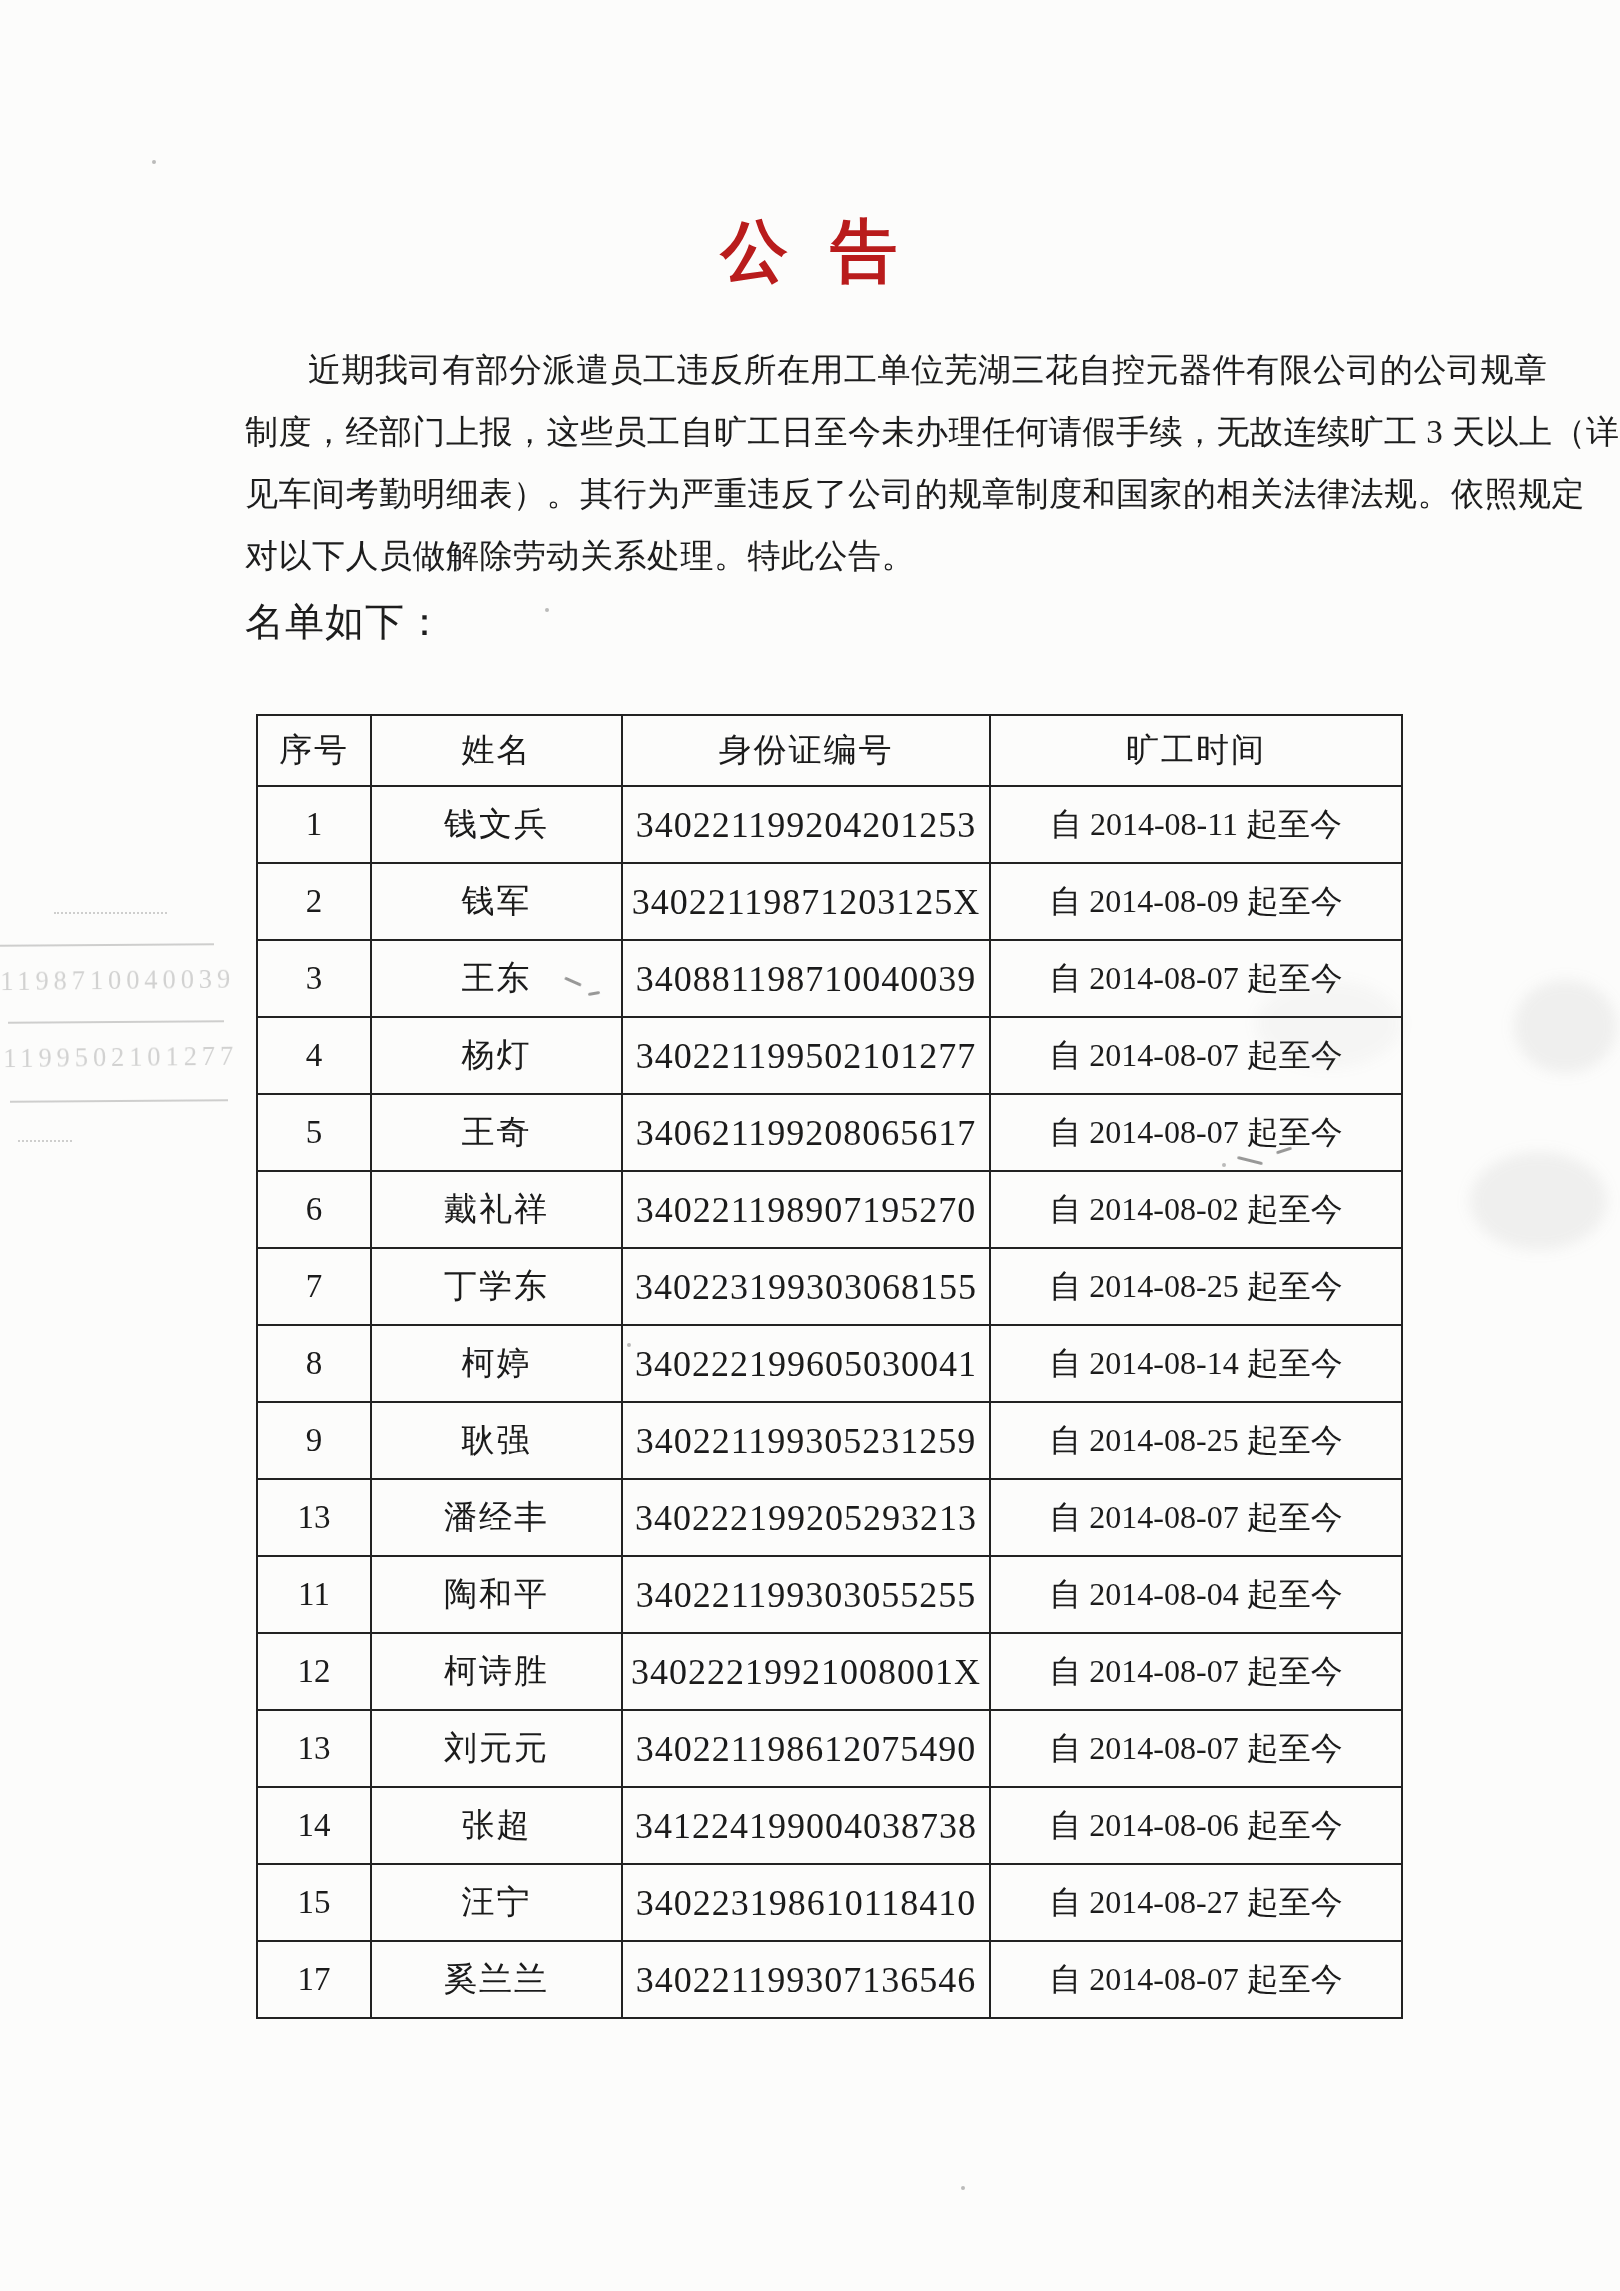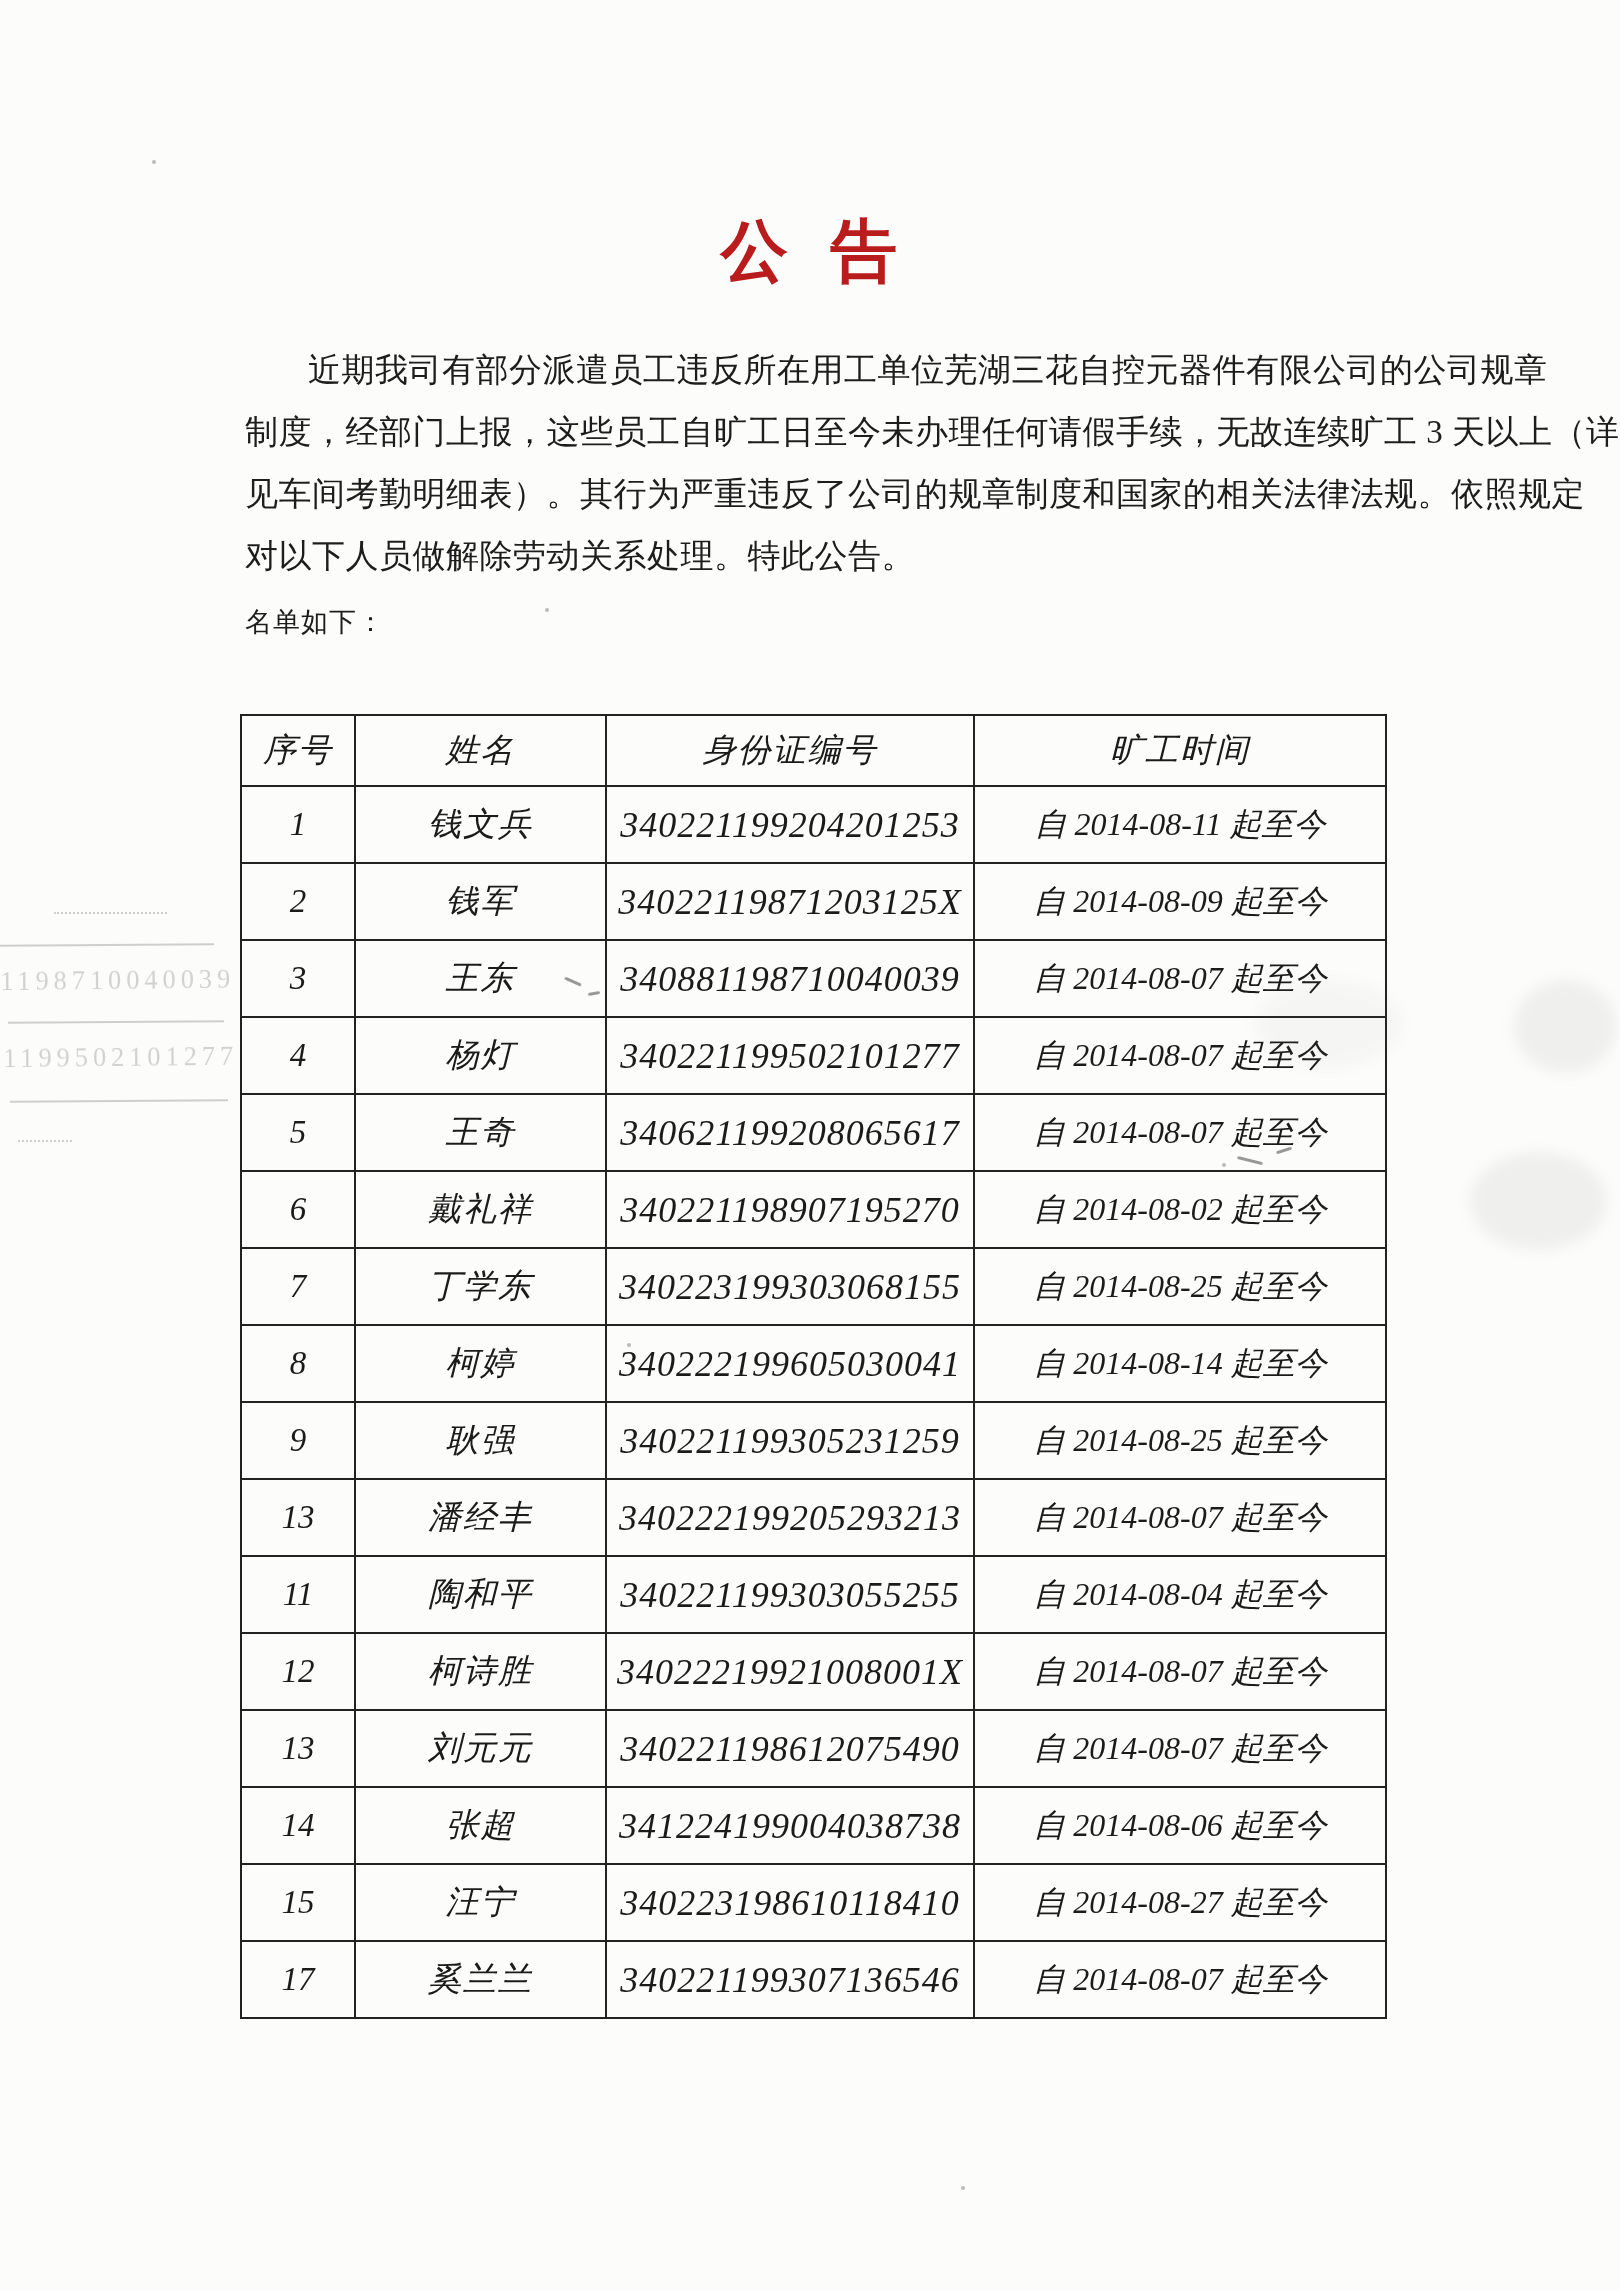--- a/index.html
+++ b/index.html
@@ -11,27 +11,26 @@
   }
   .title{
     position:absolute;top:206px;left:0;width:1620px;margin:0;
     text-align:center;font-size:67px;font-weight:700;
     letter-spacing:2px;word-spacing:21.6px;color:#b91c1c;
   }
   .para{position:absolute;left:245px;top:339px;width:1186px;}
   .pline{font-size:33px;line-height:62px;white-space:nowrap;letter-spacing:0.5px;}
   .pline.indent{padding-left:63px;}
   .list-intro{
-    position:absolute;left:245px;top:591px;font-size:27px;line-height:62px;letter-spacing:1px;
+    position:absolute;left:245px;top:591px;font-size:39px;line-height:62px;letter-spacing:1px;
   }
   table.emp{
-    position:absolute;left:240px;top:714px;width:1144px;
+    position:absolute;left:256px;top:714px;width:1144px;
     border-collapse:collapse;table-layout:fixed;
     background:transparent;
-    font-style:italic;
   }
   .emp th,.emp td{
     border:2px solid #222;text-align:center;vertical-align:middle;
     padding:0;font-weight:normal;color:#1b1b1b;
   }
   .emp thead tr{height:71px;}
   .emp tbody tr{height:77px;}
   .emp thead th{border-top-width:2.9px;border-bottom-width:2.9px;font-size:33px;letter-spacing:2px;}
   .emp td{border-top-width:2.9px;}
   .emp tbody tr:last-child td{border-bottom-width:2.9px;border-radius:21px;}

